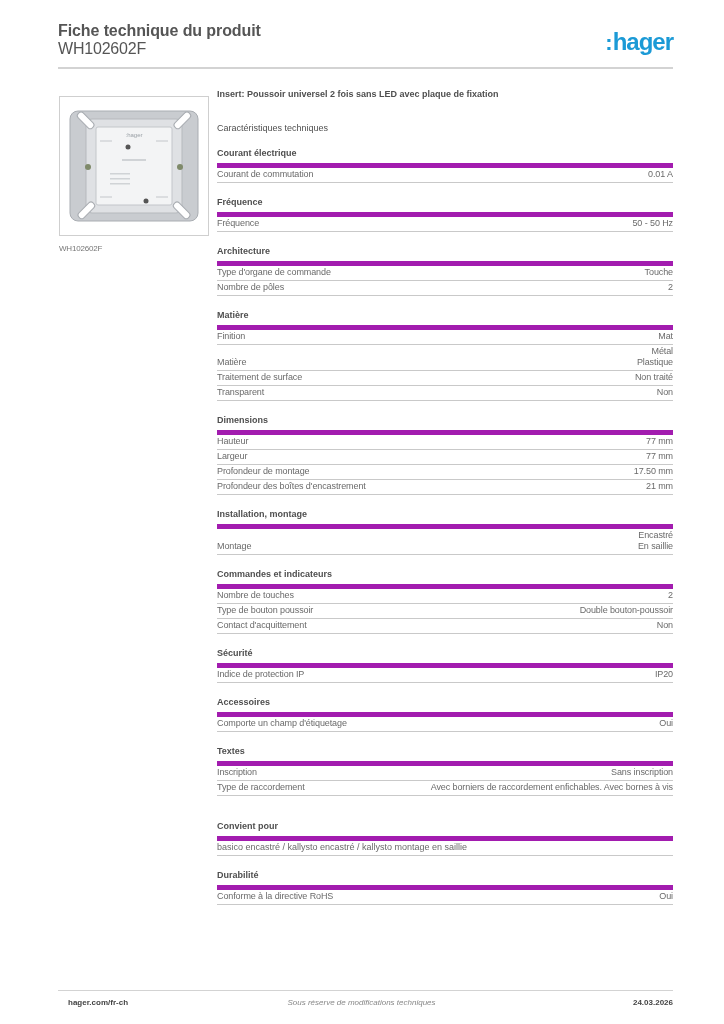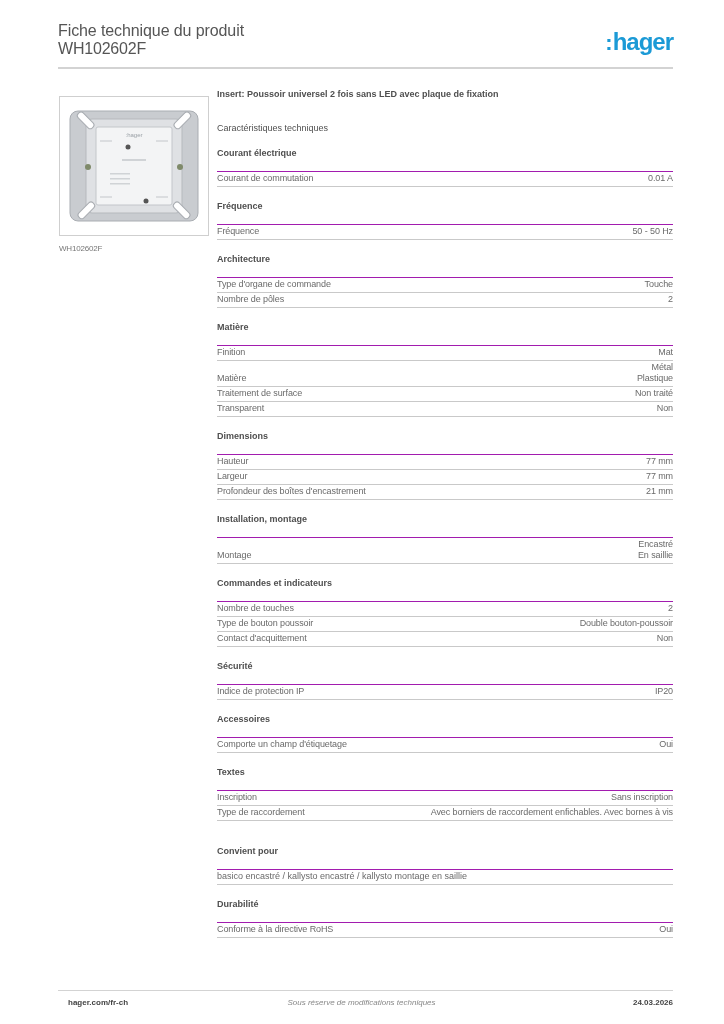--- a/index.html
+++ b/index.html
@@ -2,35 +2,35 @@
 <html><head>
   <meta charset="utf-8">
   <style>
     html, body { margin: 0; padding: 0; background: #ffffff; }
     body {
       width: 724px; height: 1024px; position: relative; overflow: hidden;
       font-family: "Liberation Sans", "DejaVu Sans", sans-serif;
       color: #4a4a4a;
     }
     .header { position: absolute; left: 58px; top: 22px; width: 615px; }
-    .header .title { font-size: 16px; font-weight: normal; color: #555; line-height: 18px; letter-spacing: -0.1px; }
+    .header .title { font-size: 16px; font-weight: bold; color: #555; line-height: 18px; letter-spacing: -0.1px; }
     .header .code { font-size: 16px; color: #555; line-height: 18px; letter-spacing: -0.2px; }
     .logo { position: absolute; right: 0; top: 7px; font-size: 24px; font-weight: bold; color: #1b9ad6; letter-spacing: -1px; line-height: 26px; }
     .logo .colon { font-size: 22px; margin-right: 1px; }
     .header-rule { position: absolute; left: 58px; top: 67px; width: 615px; height: 2px; background: #d3d3d3; }
 
     .product-img { position: absolute; left: 59px; top: 96px; width: 148px; height: 138px; border: 1px solid #cfcfcf; background: #fff; }
     .img-caption { position: absolute; left: 59px; top: 244px; font-size: 8px; color: #777; letter-spacing: -0.2px; }
 
     .content { position: absolute; left: 217px; top: 88px; width: 456px; }
     .insert-title { font-size: 9px; font-weight: bold; color: #4f4f4f; height: 14px; line-height: 12px; }
     .section-main { font-size: 9px; font-weight: normal; color: #4f4f4f; margin-top: 20px; height: 12px; line-height: 12px; }
 
     .group { margin-top: 13px; }
-    .group-title { font-size: 9px; font-weight: bold; color: #4f4f4f; line-height: 12px; height: 12px; border-bottom: 1px solid #a21caf; padding-bottom: 12px; }
+    .group-title { font-size: 9px; font-weight: bold; color: #4f4f4f; line-height: 12px; height: 12px; border-bottom: 5px solid #a21caf; padding-bottom: 4px; }
     .row { display: flex; justify-content: space-between; font-size: 9px; color: #6a6a6a; border-bottom: 1px solid #c9c9c9; line-height: 11px; padding: 1px 0 2px 0; letter-spacing: -0.1px; align-items: flex-end; }
     .row .val { text-align: right; white-space: pre-line; }
     .group.extra-gap { margin-top: 24px; }
     .full-row { font-size: 9px; color: #6a6a6a; border-bottom: 1px solid #c9c9c9; line-height: 11px; padding: 1px 0 2px 0; }
 
     .footer-rule { position: absolute; left: 58px; top: 990px; width: 615px; height: 1px; background: #d3d3d3; }
     .footer { position: absolute; left: 58px; top: 998px; width: 615px; font-size: 8px; color: #666; }
     .footer .left { position: absolute; left: 10px; font-weight: bold; color: #444; }
     .footer .center { position: absolute; left: 0; right: 8px; text-align: center; color: #888; font-style: italic; }
     .footer .right { position: absolute; right: 0; font-weight: bold; color: #444; }
@@ -128,20 +128,24 @@
         <div class="group-title">Dimensions</div>
         <div class="row">
           <span>Hauteur</span>
           <span class="val">77 mm</span>
         </div>
         <div class="row">
           <span>Largeur</span>
           <span class="val">77 mm</span>
         </div>
         <div class="row">
+          <span>Profondeur de montage</span>
+          <span class="val">17.50 mm</span>
+        </div>
+        <div class="row">
           <span>Profondeur des boîtes d'encastrement</span>
           <span class="val">21 mm</span>
         </div>
       </div>
       <div class="group">
         <div class="group-title">Installation, montage</div>
         <div class="row">
           <span>Montage</span>
           <span class="val">Encastré
 En saillie</span>

